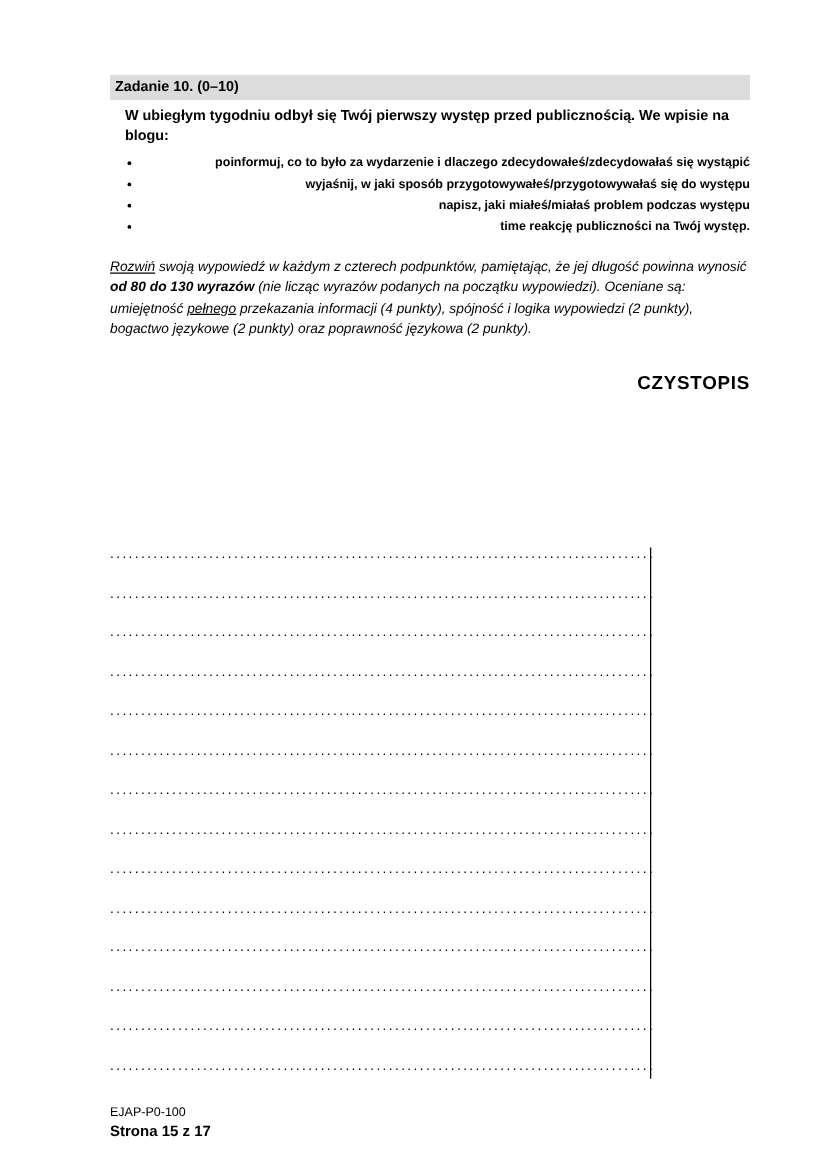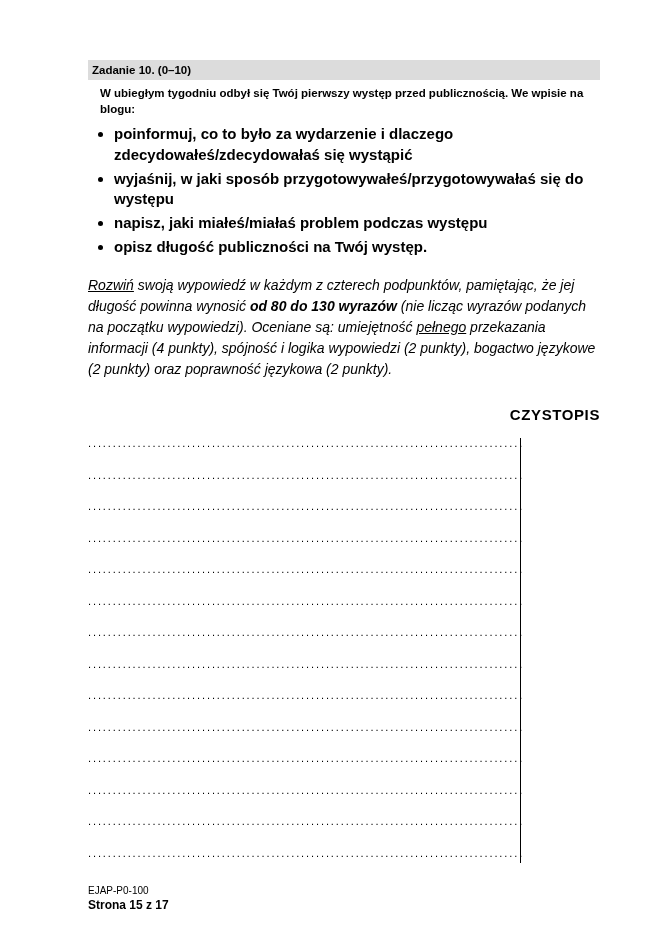--- a/index.html
+++ b/index.html
@@ -37,29 +37,30 @@
   .intro {
     font-size: 11.5px;
     font-weight: bold;
     line-height: 1.35;
     margin-top: 6px;
     margin-left: 12px;
   }
   ul.bullets {
     margin: 7px 0 0 0;
     padding-left: 26px;
-    font-size: 15px;
+    font-size: 10px;
     font-weight: bold;
     line-height: 1.38;
+    text-align: right;
   }
   ul.bullets li {
     margin-bottom: 3px;
   }
   .note {
-    font-size: 14px;
+    font-size: 11px;
     font-style: italic;
     line-height: 1.5;
     margin-top: 17px;
   }
   .note b { font-weight: bold; }
   .note u { text-decoration: underline; }
   .czystopis {
     text-align: right;
     font-size: 15px;
     font-weight: bold;
@@ -133,21 +134,21 @@
   <div class="content">
 
     <div class="task-header">Zadanie 10. (0–10)</div>
 
     <div class="intro">W ubiegłym tygodniu odbył się Twój pierwszy występ przed publicznością. We wpisie na blogu:</div>
 
     <ul class="bullets">
       <li>poinformuj, co to było za wydarzenie i dlaczego zdecydowałeś/zdecydowałaś się wystąpić</li>
       <li>wyjaśnij, w jaki sposób przygotowywałeś/przygotowywałaś się do występu</li>
       <li>napisz, jaki miałeś/miałaś problem podczas występu</li>
-      <li>opisz długość publiczności na Twój występ.</li>
+      <li>time reakcję publiczności na Twój występ.</li>
     </ul>
 
     <div class="note"><u>Rozwiń</u><span> swoją wypowiedź w każdym z czterech podpunktów, pamiętając, że jej długość powinna wynosić </span><b>od 80 do 130 wyrazów</b><span> (nie licząc wyrazów podanych na początku wypowiedzi). Oceniane są: umiejętność </span><u>pełnego</u><span> przekazania informacji (4 punkty), spójność i logika wypowiedzi (2 punkty), bogactwo językowe (2 punkty) oraz poprawność językowa (2 punkty).</span></div>
 
     <div class="czystopis">CZYSTOPIS</div>
 
 
   </div>
 
   <div class="lines-block">

